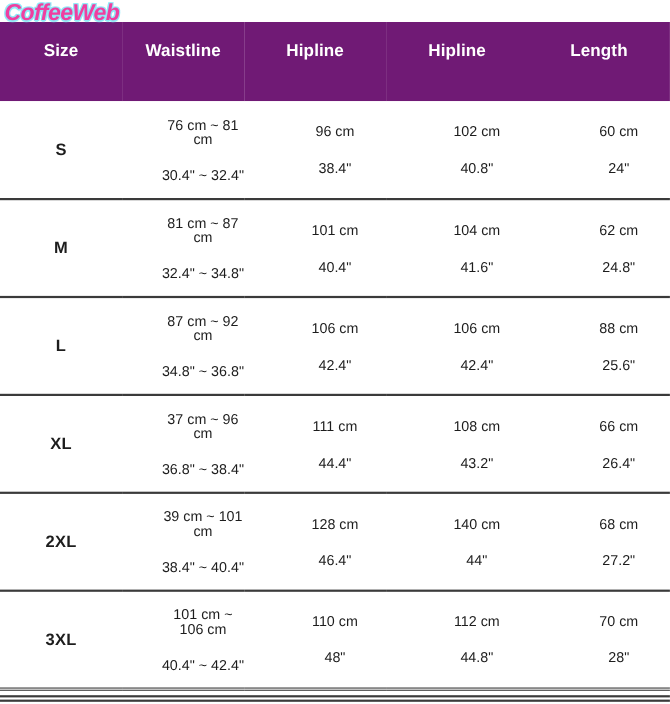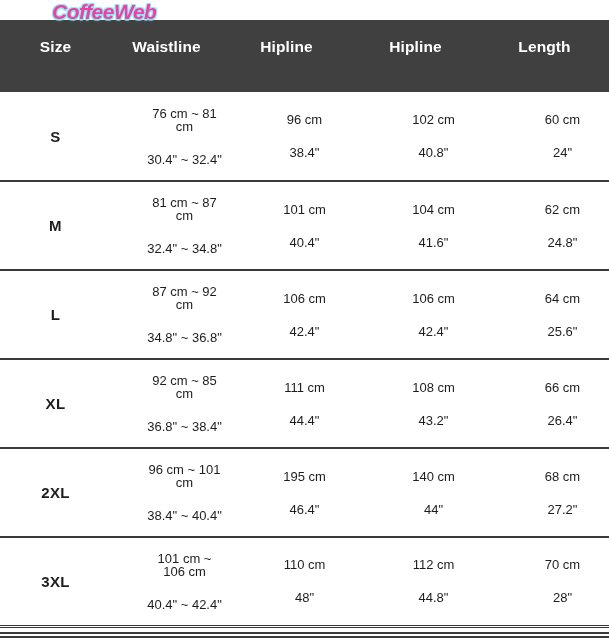--- a/index.html
+++ b/index.html
@@ -34,42 +34,41 @@
     color: #ef3fa0;
     -webkit-text-stroke: 1px #7fe9f5;
     paint-order: stroke fill;
     text-shadow:
       -1px -1px 0 #8fe9f7,
        1px -1px 0 #8fe9f7,
       -1px  1px 0 #8fe9f7,
        1px  1px 0 #8fe9f7,
        0px  2px 1px rgba(120,230,245,.8);
     white-space: nowrap;
-    margin-left: 48px;
   }
 
   
   .size-table {
     position: absolute;
     top: 20px;
     left: 0;
     width: 609px;
     border-collapse: collapse;
     table-layout: fixed;
   }
 
   .size-table col.c-size     { width: 111px; }
   .size-table col.c-waist    { width: 111px; }
   .size-table col.c-hip      { width: 129px; }
   .size-table col.c-length   { width: 129px; }
   .size-table col.c-thigh    { width: 129px; }
 
   
   thead tr.header-row {
-    background: #404040;
+    background: #701a75;
     height: 72px;
   }
   thead th {
     color: #ffffff;
     font-size: 15.5px;
     font-weight: bold;
     text-align: center;
     vertical-align: middle;
     padding-bottom: 18px;
     letter-spacing: 0.1px;
@@ -230,31 +229,31 @@
           </div>
         </td>
         <td>
           <div class="meas">
             <span class="cm">106 cm</span>
             <span class="inch">42.4"</span>
           </div>
         </td>
         <td>
           <div class="meas">
-            <span class="cm">64 cm</span>
+            <span class="cm">88 cm</span>
             <span class="inch">25.6"</span>
           </div>
         </td>
       </tr>
 
       <tr class="data-row">
         <td class="size-cell">XL</td>
         <td>
           <div class="meas">
-            <span class="cm">92 cm ~ 85 cm</span>
+            <span class="cm">37 cm ~ 96 cm</span>
             <span class="inch">36.8" ~ 38.4"</span>
           </div>
         </td>
         <td>
           <div class="meas">
             <span class="cm">111 cm</span>
             <span class="inch">44.4"</span>
           </div>
         </td>
         <td>
@@ -268,27 +267,27 @@
             <span class="cm">66 cm</span>
             <span class="inch">26.4"</span>
           </div>
         </td>
       </tr>
 
       <tr class="data-row">
         <td class="size-cell">2XL</td>
         <td>
           <div class="meas">
-            <span class="cm">96 cm ~ 101 cm</span>
+            <span class="cm">39 cm ~ 101 cm</span>
             <span class="inch">38.4" ~ 40.4"</span>
           </div>
         </td>
         <td>
           <div class="meas">
-            <span class="cm">195 cm</span>
+            <span class="cm">128 cm</span>
             <span class="inch">46.4"</span>
           </div>
         </td>
         <td>
           <div class="meas">
             <span class="cm">140 cm</span>
             <span class="inch">44"</span>
           </div>
         </td>
         <td>

